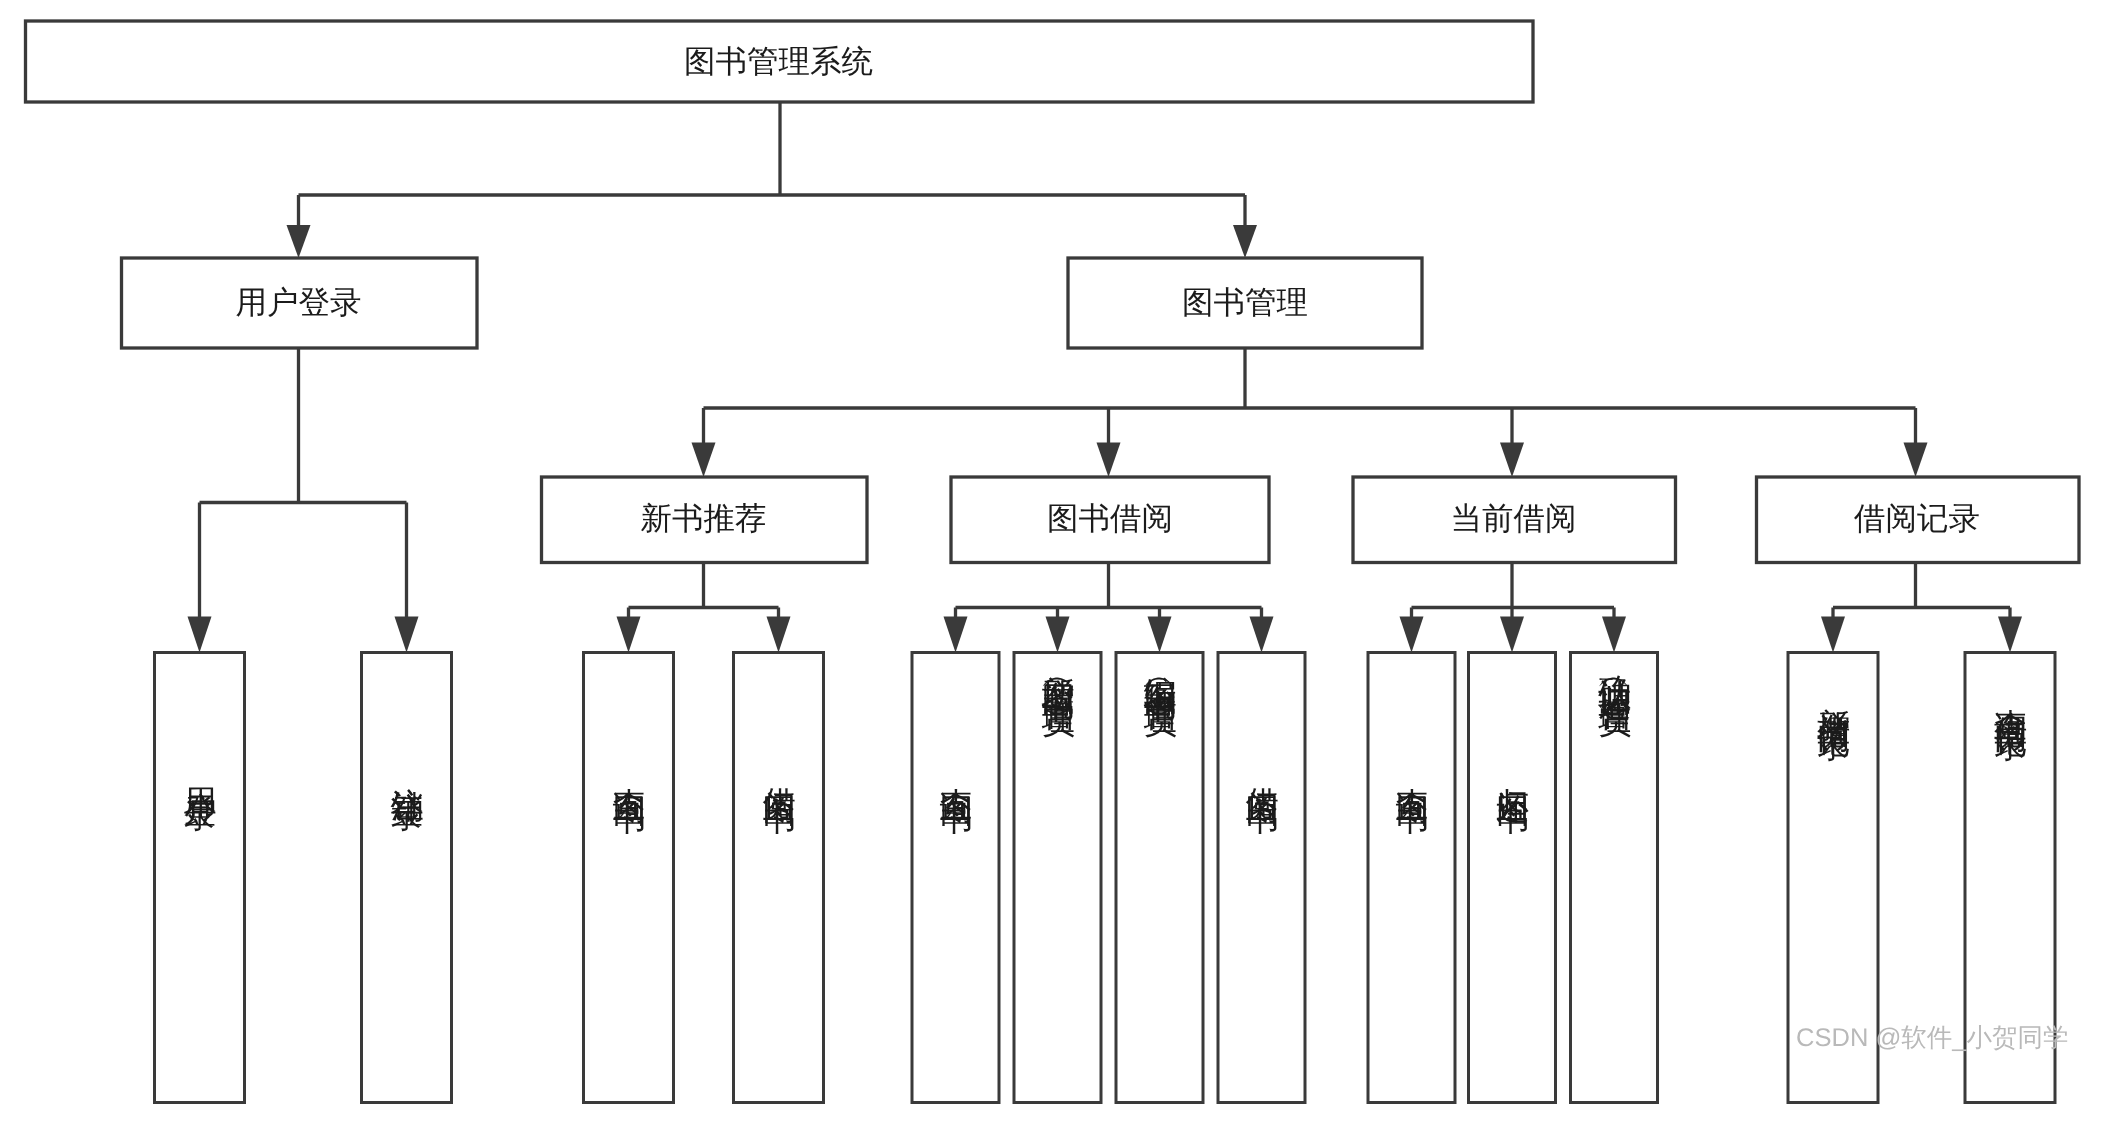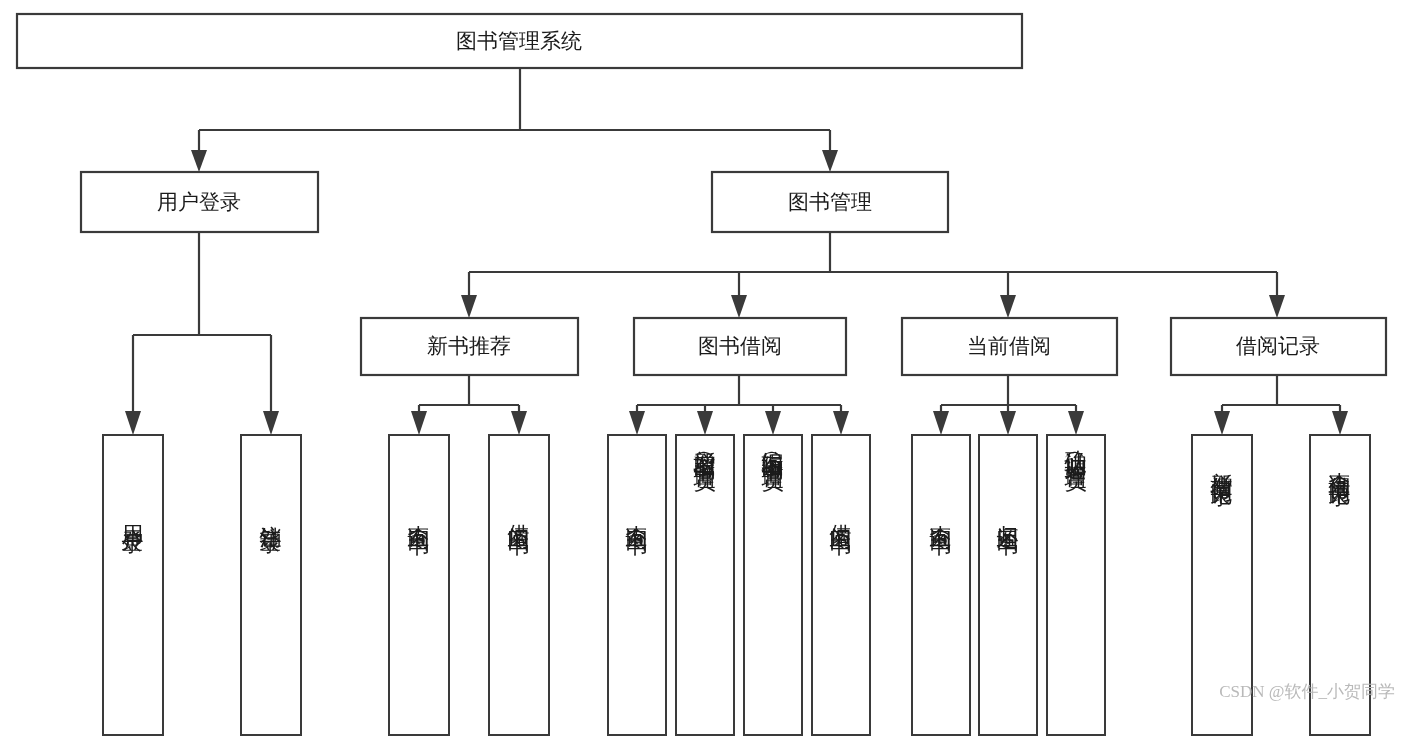--- a/index.html
+++ b/index.html
@@ -55,23 +55,23 @@
     font-family: "DejaVu Sans", "Liberation Sans", sans-serif;
     fill: #1b1b1b;
     font-size: 22px;
     text-anchor: middle;
     writing-mode: vertical-rl;
     glyph-orientation-vertical: 0;
     letter-spacing: 3px;
   }
   .watermark {
     position: absolute;
-    right: 10px;
+    right: 26px;
     bottom: 6px;
-    font-family: Liberation Serif, serif;
+    font-family: Liberation Sans, sans-serif;
     font-size: 17px;
     color: #b9b9b9;
     white-space: nowrap;
     user-select: none;
   }
 </style>
 </head>
 <body>
 
 <div id="diagram-root">

